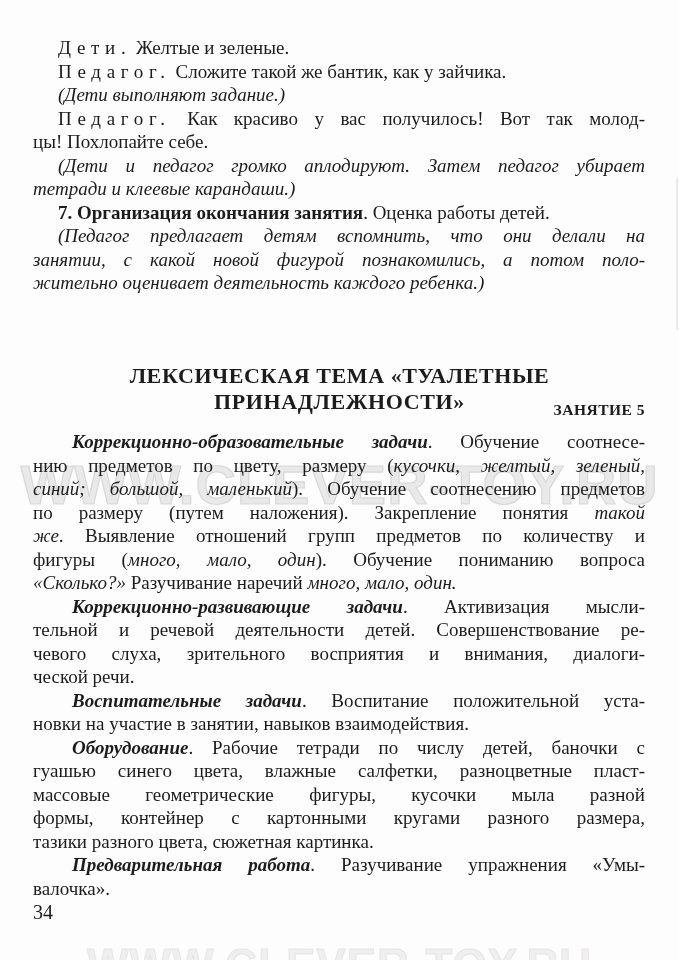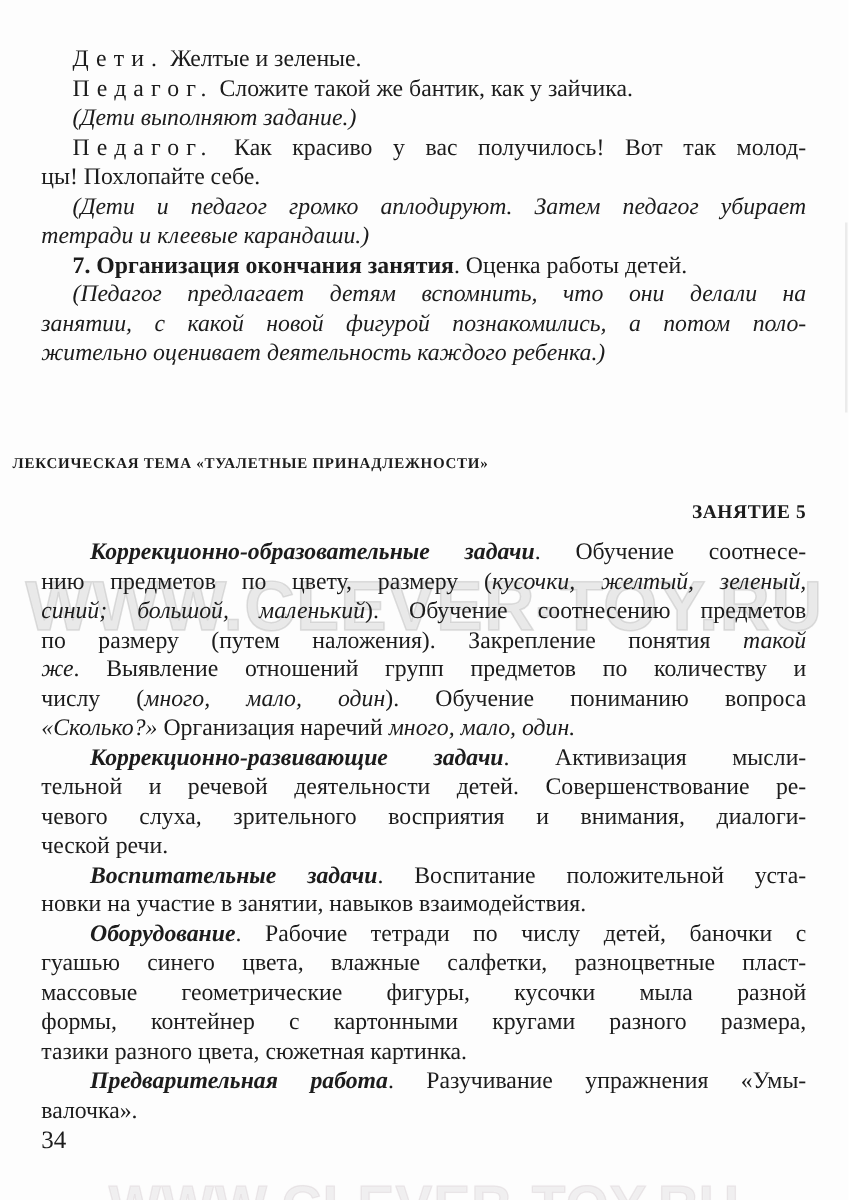--- a/index.html
+++ b/index.html
@@ -26,21 +26,21 @@
   .st-i{font-style:italic;}
   .st-b{font-weight:bold;}
   .st-bi{font-weight:bold;font-style:italic;margin-left:14px;}
   .st-sp{letter-spacing:0.30em;}
   .h-week{
     position:absolute;left:33px;width:612px;top:318px;
     text-align:center;font-weight:bold;font-size:21px;letter-spacing:1px;
   }
   .h-topic{
     position:absolute;left:10px;width:659px;top:363px;
-    font-weight:bold;font-size:12px;letter-spacing:0.6px;
+    text-align:center;font-weight:bold;font-size:22px;letter-spacing:0.6px;
   }
   .h-lesson{
     position:absolute;left:33px;width:612px;top:401px;
     text-align:right;font-weight:bold;font-size:15.5px;letter-spacing:0.5px;
   }
   .page-number{
     position:absolute;left:33px;top:901px;
     font-size:20px;
   }
   .watermark-mid{
@@ -93,22 +93,22 @@
   <div class="h-topic">ЛЕКСИЧЕСКАЯ ТЕМА «ТУАЛЕТНЫЕ ПРИНАДЛЕЖНОСТИ»</div>
 
   <div class="h-lesson">ЗАНЯТИЕ 5</div>
 
   <div class="content lesson">
       <div class="line just ind"><span class="st-bi">Коррекционно-образовательные задачи</span><span class="st-n">. Обучение соотнесе-</span></div>
       <div class="line just"><span class="st-n">нию предметов по цвету, размеру (</span><span class="st-i">кусочки, желтый, зеленый,</span></div>
       <div class="line just"><span class="st-i">синий; большой, маленький</span><span class="st-n">). Обучение соотнесению предметов</span></div>
       <div class="line just"><span class="st-n">по размеру (путем наложения). Закрепление понятия </span><span class="st-i">такой</span></div>
       <div class="line just"><span class="st-i">же</span><span class="st-n">. Выявление отношений групп предметов по количеству и</span></div>
-      <div class="line just"><span class="st-n">числу (</span><span class="st-i">много, мало, один</span><span class="st-n">). Обучение пониманию вопроса</span></div>
-      <div class="line"><span class="st-i">«Сколько?»</span><span class="st-n"> Организация наречий </span><span class="st-i">много, мало, один.</span></div>
+      <div class="line just"><span class="st-n">фигуры (</span><span class="st-i">много, мало, один</span><span class="st-n">). Обучение пониманию вопроса</span></div>
+      <div class="line"><span class="st-i">«Сколько?»</span><span class="st-n"> Разучивание наречий </span><span class="st-i">много, мало, один.</span></div>
       <div class="line just ind"><span class="st-bi">Коррекционно-развивающие задачи</span><span class="st-n">. Активизация мысли-</span></div>
       <div class="line just"><span class="st-n">тельной и речевой деятельности детей. Совершенствование ре-</span></div>
       <div class="line just"><span class="st-n">чевого слуха, зрительного восприятия и внимания, диалоги-</span></div>
       <div class="line"><span class="st-n">ческой речи.</span></div>
       <div class="line just ind"><span class="st-bi">Воспитательные задачи</span><span class="st-n">. Воспитание положительной уста-</span></div>
       <div class="line"><span class="st-n">новки на участие в занятии, навыков взаимодействия.</span></div>
       <div class="line just ind"><span class="st-bi">Оборудование</span><span class="st-n">. Рабочие тетради по числу детей, баночки с</span></div>
       <div class="line just"><span class="st-n">гуашью синего цвета, влажные салфетки, разноцветные пласт-</span></div>
       <div class="line just"><span class="st-n">массовые геометрические фигуры, кусочки мыла разной</span></div>
       <div class="line just"><span class="st-n">формы, контейнер с картонными кругами разного размера,</span></div>

